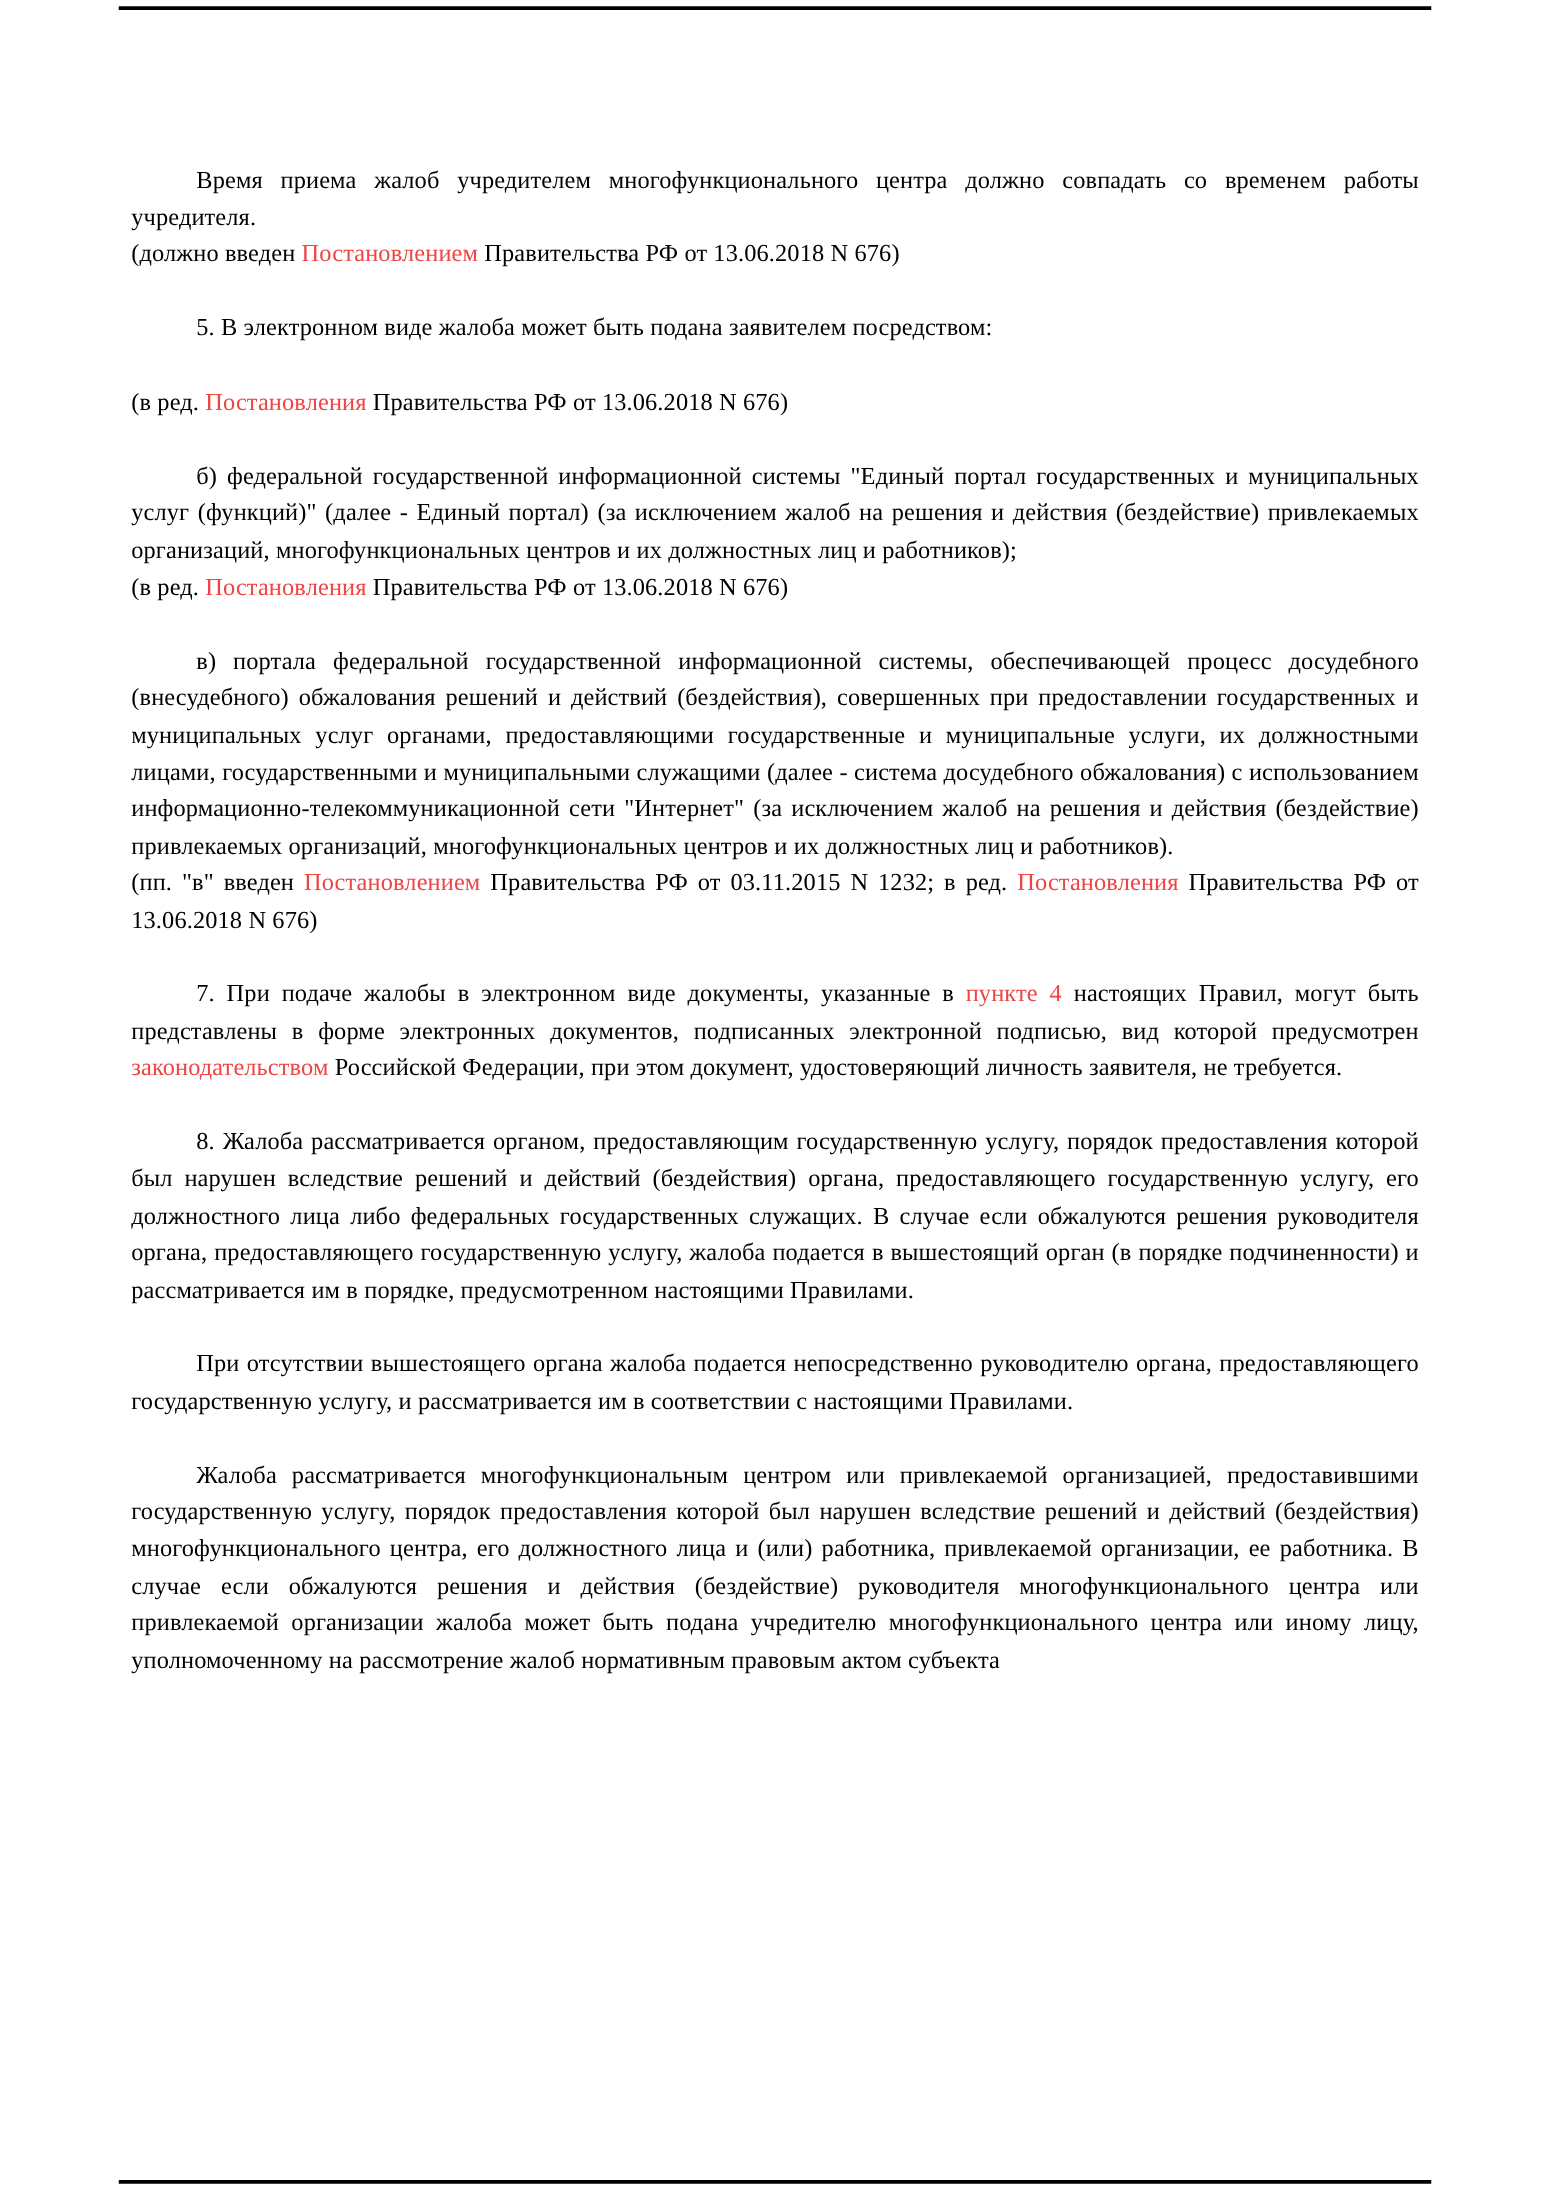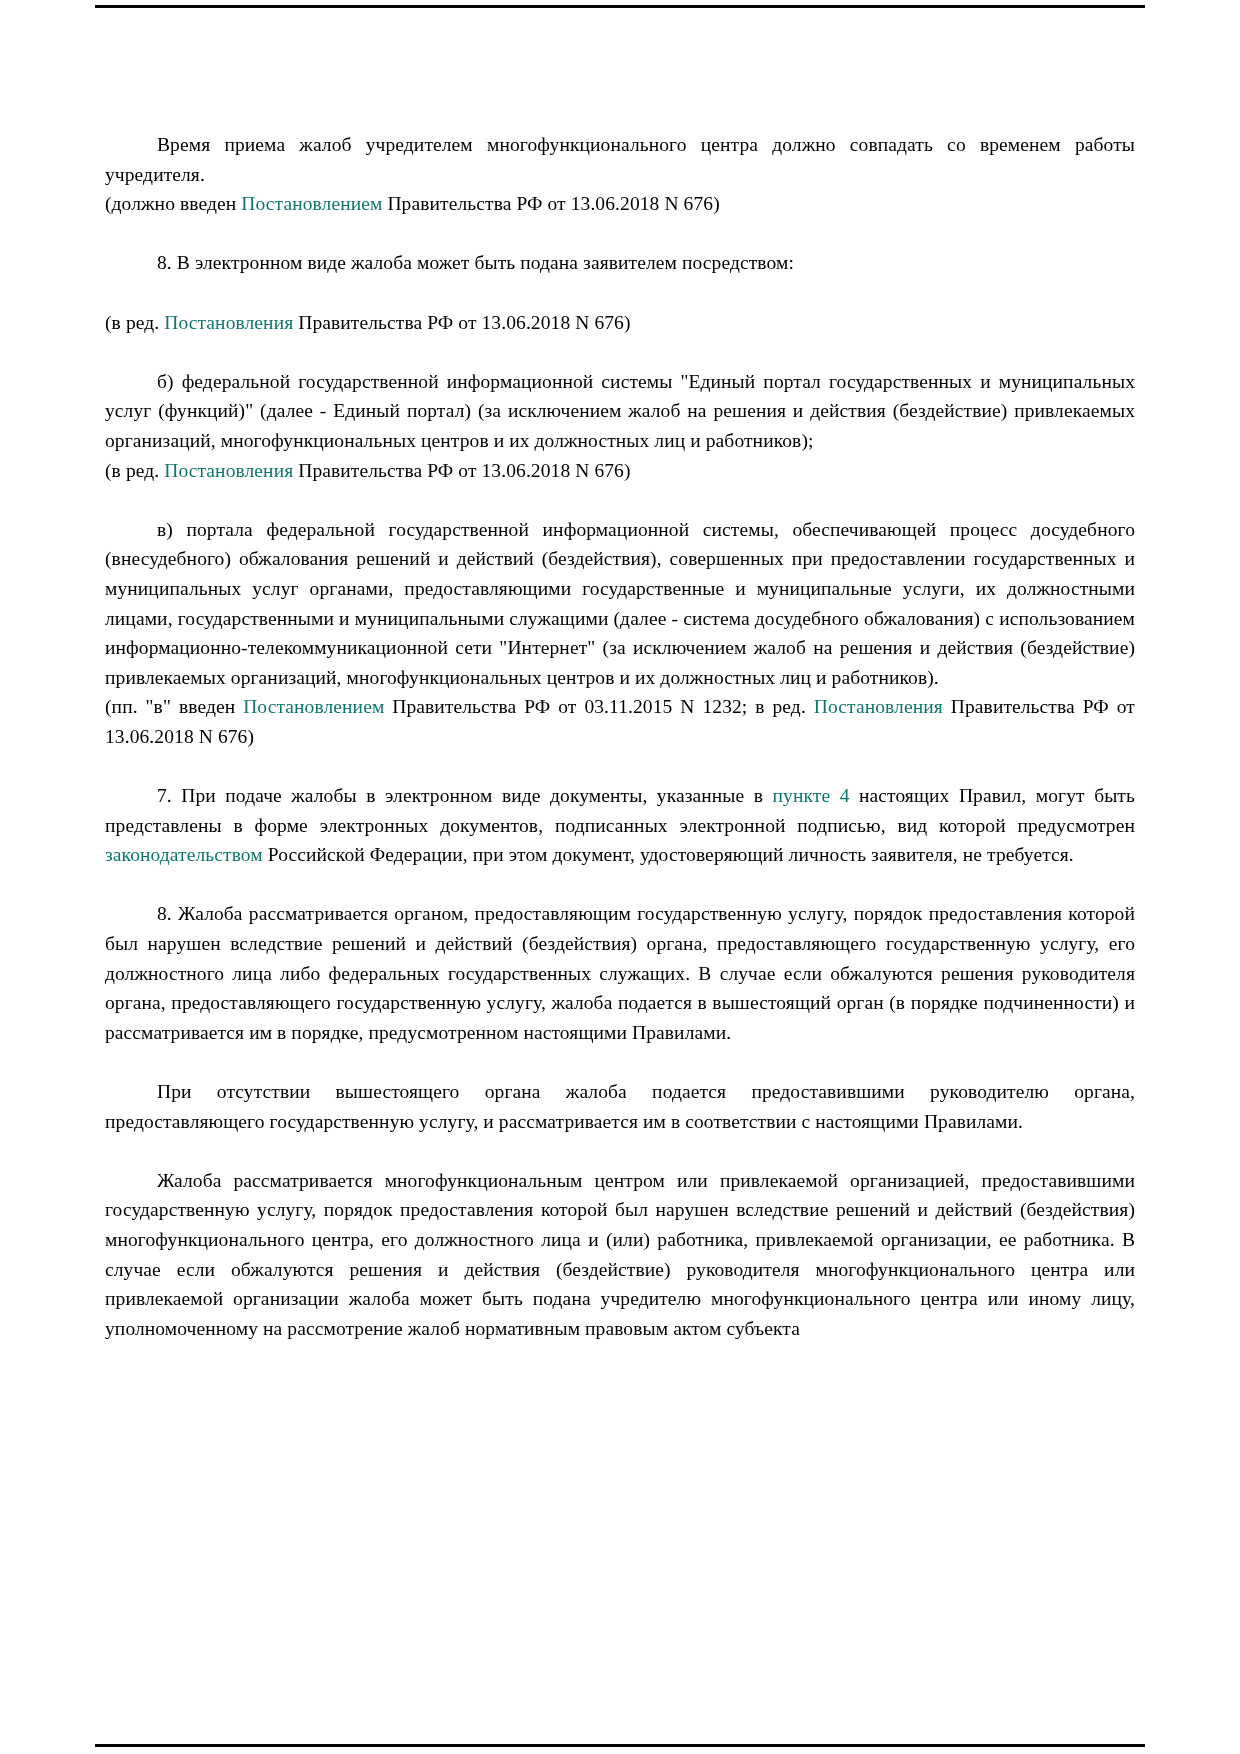--- a/index.html
+++ b/index.html
@@ -54,41 +54,41 @@
     text-indent: 0;
     text-align: left;
   }
   p.lastline-left {
     text-align: justify;
   }
   .gap {
     height: 29.6px;
   }
   a, .lnk {
-    color: #0f766e;
+    color: #ef4444;
     text-decoration: none;
   }
 </style>
 </head>
 <body>
 
 <div class="page">
 
   <div class="rule rule-top"></div>
   <div class="rule rule-bottom"></div>
 
   <div class="content">
 
     <p class="body">Время приема жалоб учредителем многофункционального центра должно совпадать со временем работы учредителя.</p>
 
     <p class="cite"><span>(должно введен </span><a class="lnk" href="#">Постановлением</a><span> Правительства РФ от 13.06.2018 N 676)</span></p>
 
     <div class="gap"></div>
 
-    <p class="body">8. В электронном виде жалоба может быть подана заявителем посредством:</p>
+    <p class="body">5. В электронном виде жалоба может быть подана заявителем посредством:</p>
 
     <div class="gap"></div>
 
 
     <p class="cite"><span>(в ред. </span><a class="lnk" href="#">Постановления</a><span> Правительства РФ от 13.06.2018 N 676)</span></p>
 
     <div class="gap"></div>
 
     <p class="body">б) федеральной государственной информационной системы "Единый портал государственных и муниципальных услуг (функций)" (далее - Единый портал) (за исключением жалоб на решения и действия (бездействие) привлекаемых организаций, многофункциональных центров и их должностных лиц и работников);</p>
 
@@ -103,20 +103,20 @@
     <div class="gap"></div>
 
     <p class="body"><span>7. При подаче жалобы в электронном виде документы, указанные в </span><a class="lnk" href="#">пункте 4</a><span> настоящих Правил, могут быть представлены в форме электронных документов, подписанных электронной подписью, вид которой предусмотрен </span><a class="lnk" href="#">законодательством</a><span> Российской Федерации, при этом документ, удостоверяющий личность заявителя, не требуется.</span></p>
 
     <div class="gap"></div>
 
     <p class="body">8. Жалоба рассматривается органом, предоставляющим государственную услугу, порядок предоставления которой был нарушен вследствие решений и действий (бездействия) органа, предоставляющего государственную услугу, его должностного лица либо федеральных государственных служащих. В случае если обжалуются решения руководителя органа, предоставляющего государственную услугу, жалоба подается в вышестоящий орган (в порядке подчиненности) и рассматривается им в порядке, предусмотренном настоящими Правилами.</p>
 
     <div class="gap"></div>
 
-    <p class="body">При отсутствии вышестоящего органа жалоба подается предоставившими руководителю органа, предоставляющего государственную услугу, и рассматривается им в соответствии с настоящими Правилами.</p>
+    <p class="body">При отсутствии вышестоящего органа жалоба подается непосредственно руководителю органа, предоставляющего государственную услугу, и рассматривается им в соответствии с настоящими Правилами.</p>
 
     <div class="gap"></div>
 
     <p class="body">Жалоба рассматривается многофункциональным центром или привлекаемой организацией, предоставившими государственную услугу, порядок предоставления которой был нарушен вследствие решений и действий (бездействия) многофункционального центра, его должностного лица и (или) работника, привлекаемой организации, ее работника. В случае если обжалуются решения и действия (бездействие) руководителя многофункционального центра или привлекаемой организации жалоба может быть подана учредителю многофункционального центра или иному лицу, уполномоченному на рассмотрение жалоб нормативным правовым актом субъекта</p>
 
   </div>
 </div>
 
 </body></html>

